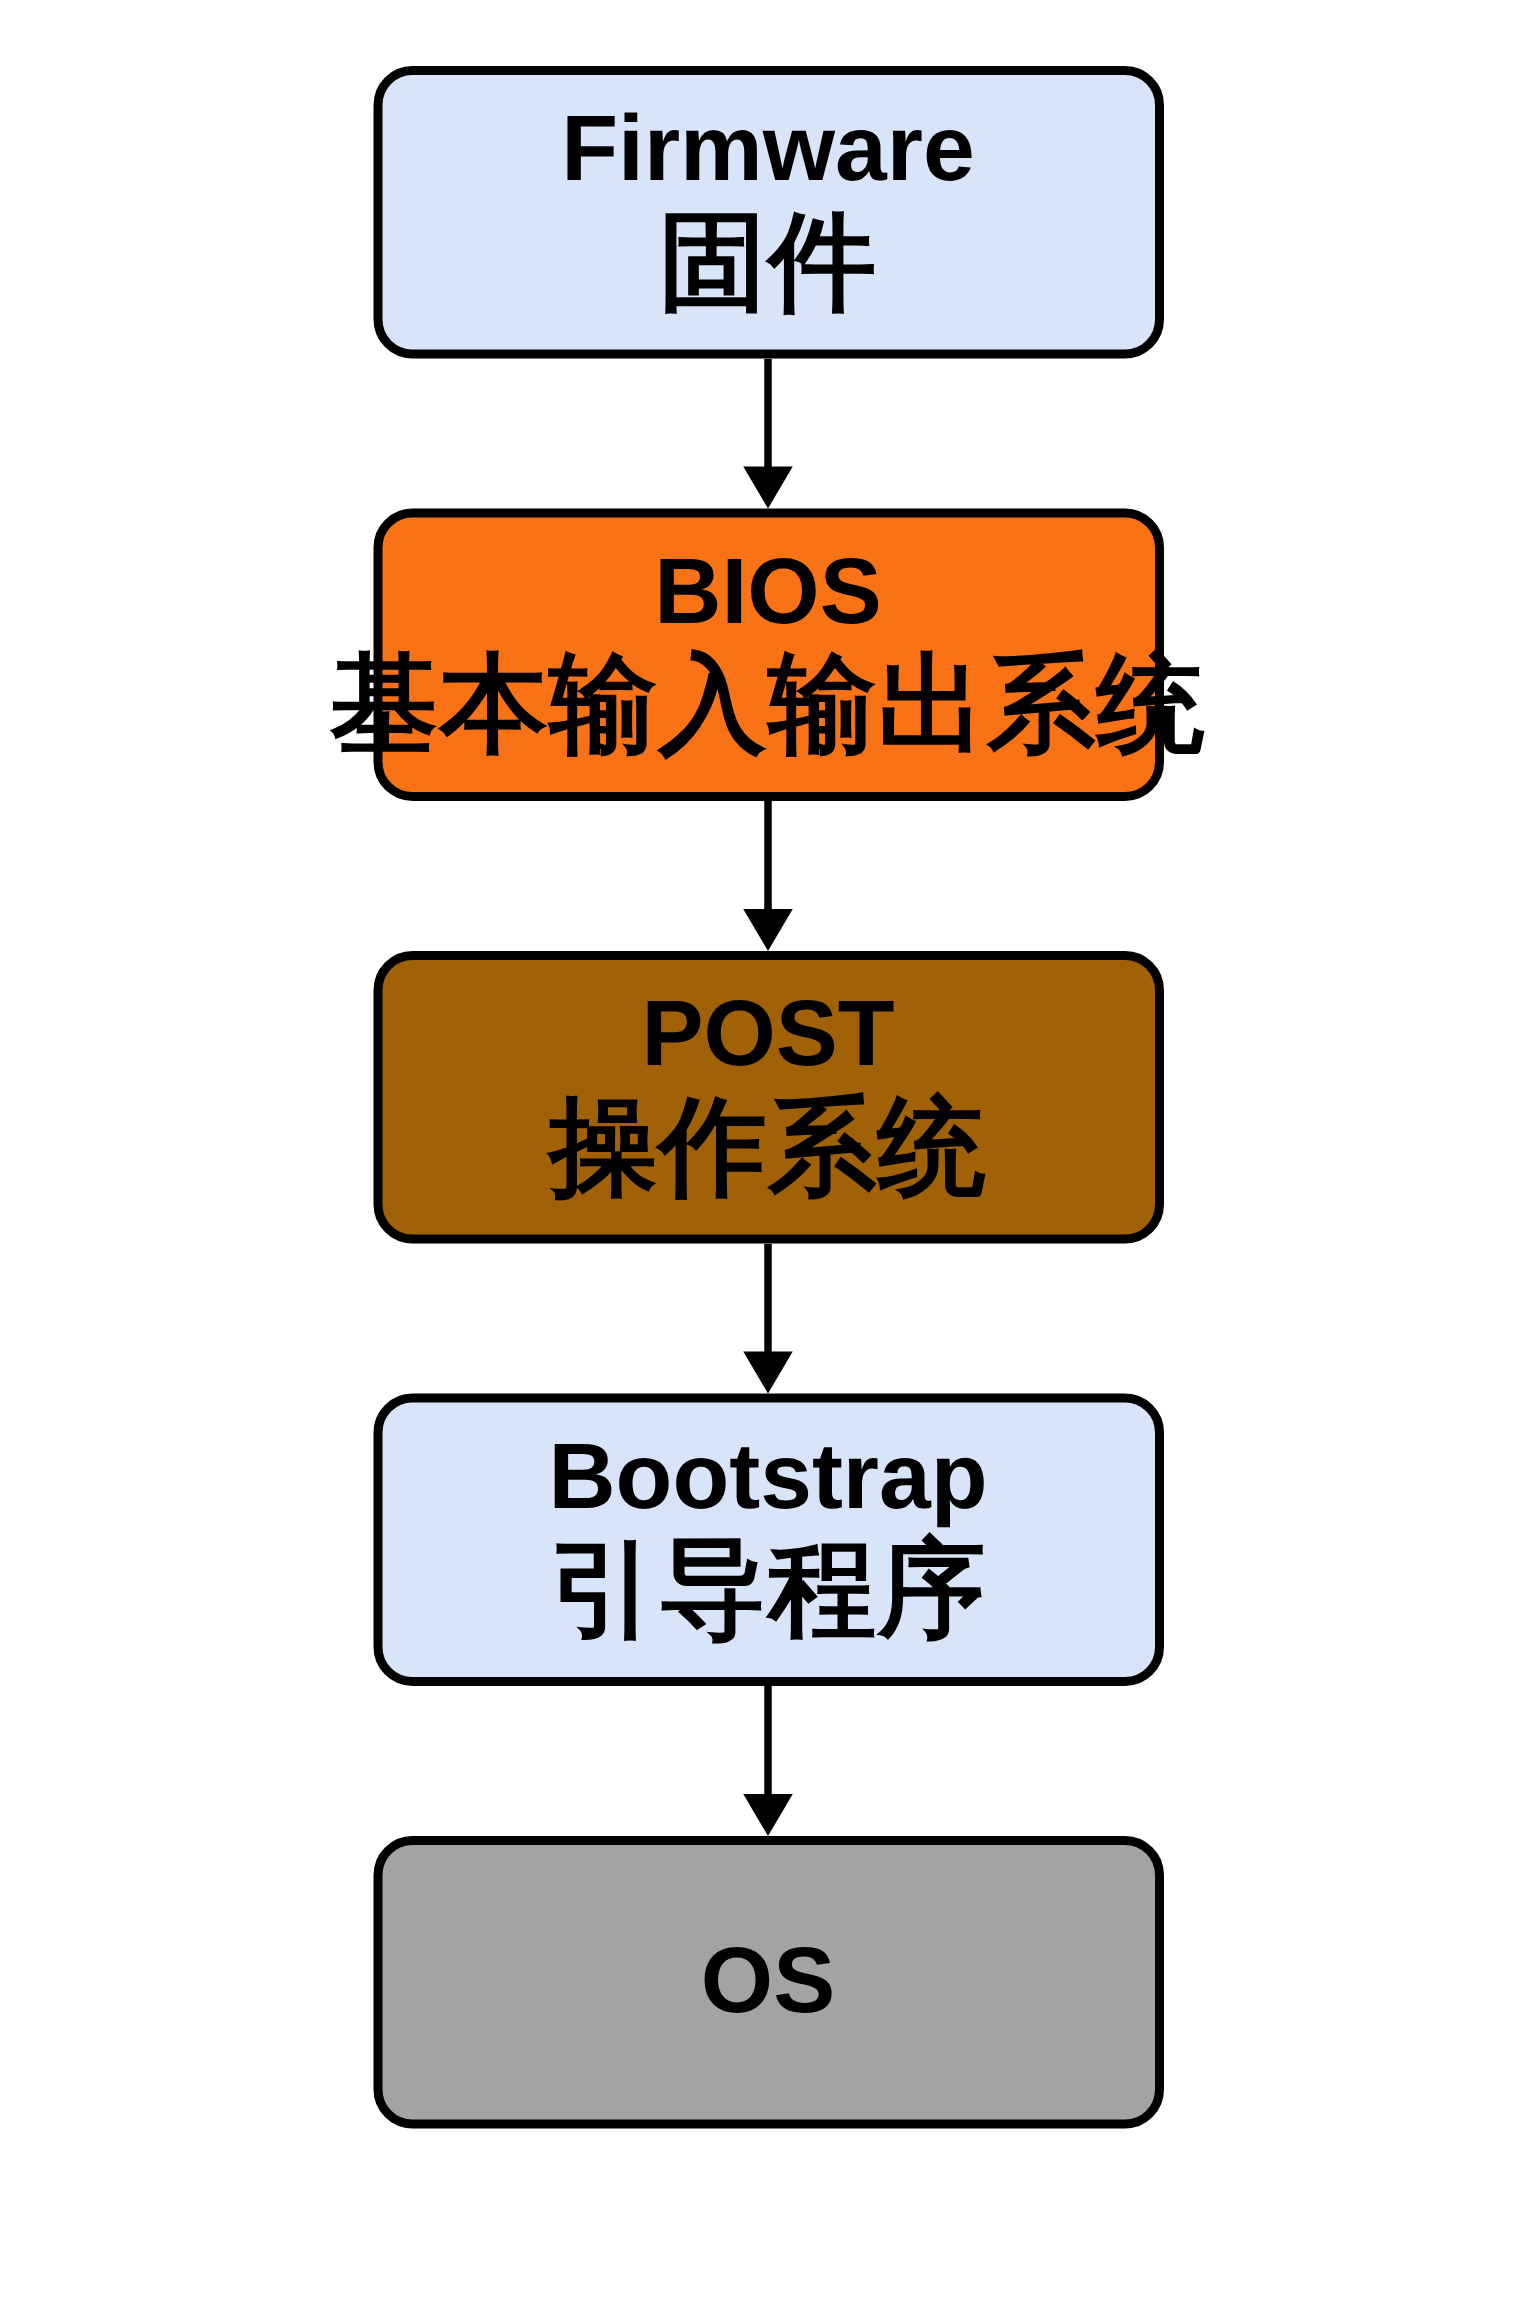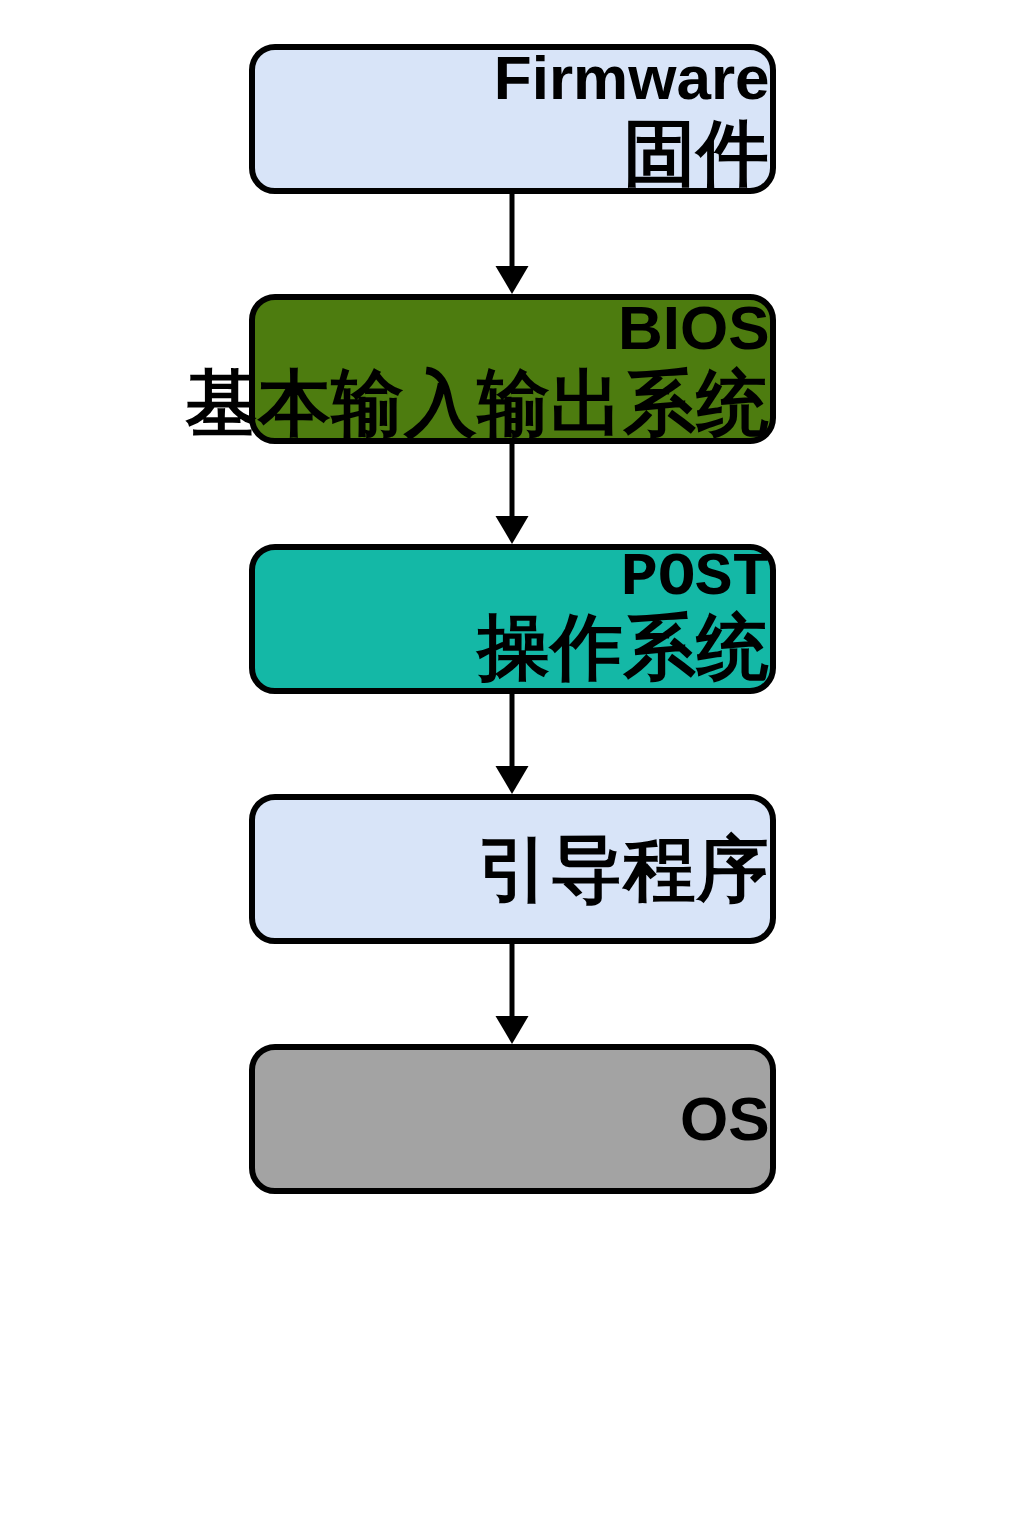--- a/index.html
+++ b/index.html
@@ -16,26 +16,26 @@
     height: 1536px;
     padding-top: 44px;
     box-sizing: border-box;
     display: flex;
     flex-direction: column;
     align-items: center;
   }
   .node {
     box-sizing: border-box;
     width: 527px;
-    height: 150px;
+    height: 195px;
     border: 6px solid #000000;
     border-radius: 26px;
     display: flex;
     flex-direction: column;
-    align-items: flex-end;
+    align-items: center;
     justify-content: center;
     text-align: center;
     flex: 0 0 auto;
   }
   .node-title {
     font-size: 62px;
     font-weight: 600;
     line-height: 1.1;
     color: #000000;
     white-space: nowrap;
@@ -64,41 +64,42 @@
   <div class="node" style="background-color: rgb(216, 228, 248);">
     <div class="node-title">Firmware</div>
     <div class="node-subtitle">固件</div>
   </div>
 
   <svg class="arrow" viewBox="0 0 40 100" xmlns="http://www.w3.org/2000/svg">
     <line x1="20" y1="0" x2="20" y2="76" stroke="currentColor" stroke-width="5"></line>
     <polygon points="3.5,72 36.5,72 20,100" fill="currentColor"></polygon>
   </svg>
 
-  <div class="node" style="background-color: #4d7c0f;">
+  <div class="node" style="background-color: #f97316;">
     <div class="node-title">BIOS</div>
     <div class="node-subtitle">基本输入输出系统</div>
   </div>
 
   <svg class="arrow" viewBox="0 0 40 100" xmlns="http://www.w3.org/2000/svg">
     <line x1="20" y1="0" x2="20" y2="76" stroke="currentColor" stroke-width="5"></line>
     <polygon points="3.5,72 36.5,72 20,100" fill="currentColor"></polygon>
   </svg>
 
-  <div class="node" style="background-color: #14b8a6; font-family: Liberation Mono, monospace;">
+  <div class="node" style="background-color: #a16207;">
     <div class="node-title">POST</div>
     <div class="node-subtitle">操作系统</div>
   </div>
 
   <svg class="arrow" viewBox="0 0 40 100" xmlns="http://www.w3.org/2000/svg">
     <line x1="20" y1="0" x2="20" y2="76" stroke="currentColor" stroke-width="5"></line>
     <polygon points="3.5,72 36.5,72 20,100" fill="currentColor"></polygon>
   </svg>
 
   <div class="node" style="background-color: rgb(216, 228, 248);">
+    <div class="node-title">Bootstrap</div>
     <div class="node-subtitle">引导程序</div>
   </div>
 
   <svg class="arrow" viewBox="0 0 40 100" xmlns="http://www.w3.org/2000/svg">
     <line x1="20" y1="0" x2="20" y2="76" stroke="currentColor" stroke-width="5"></line>
     <polygon points="3.5,72 36.5,72 20,100" fill="currentColor"></polygon>
   </svg>
 
   <div class="node" style="background-color: #a3a3a3;">
     <div class="node-title">OS</div>

